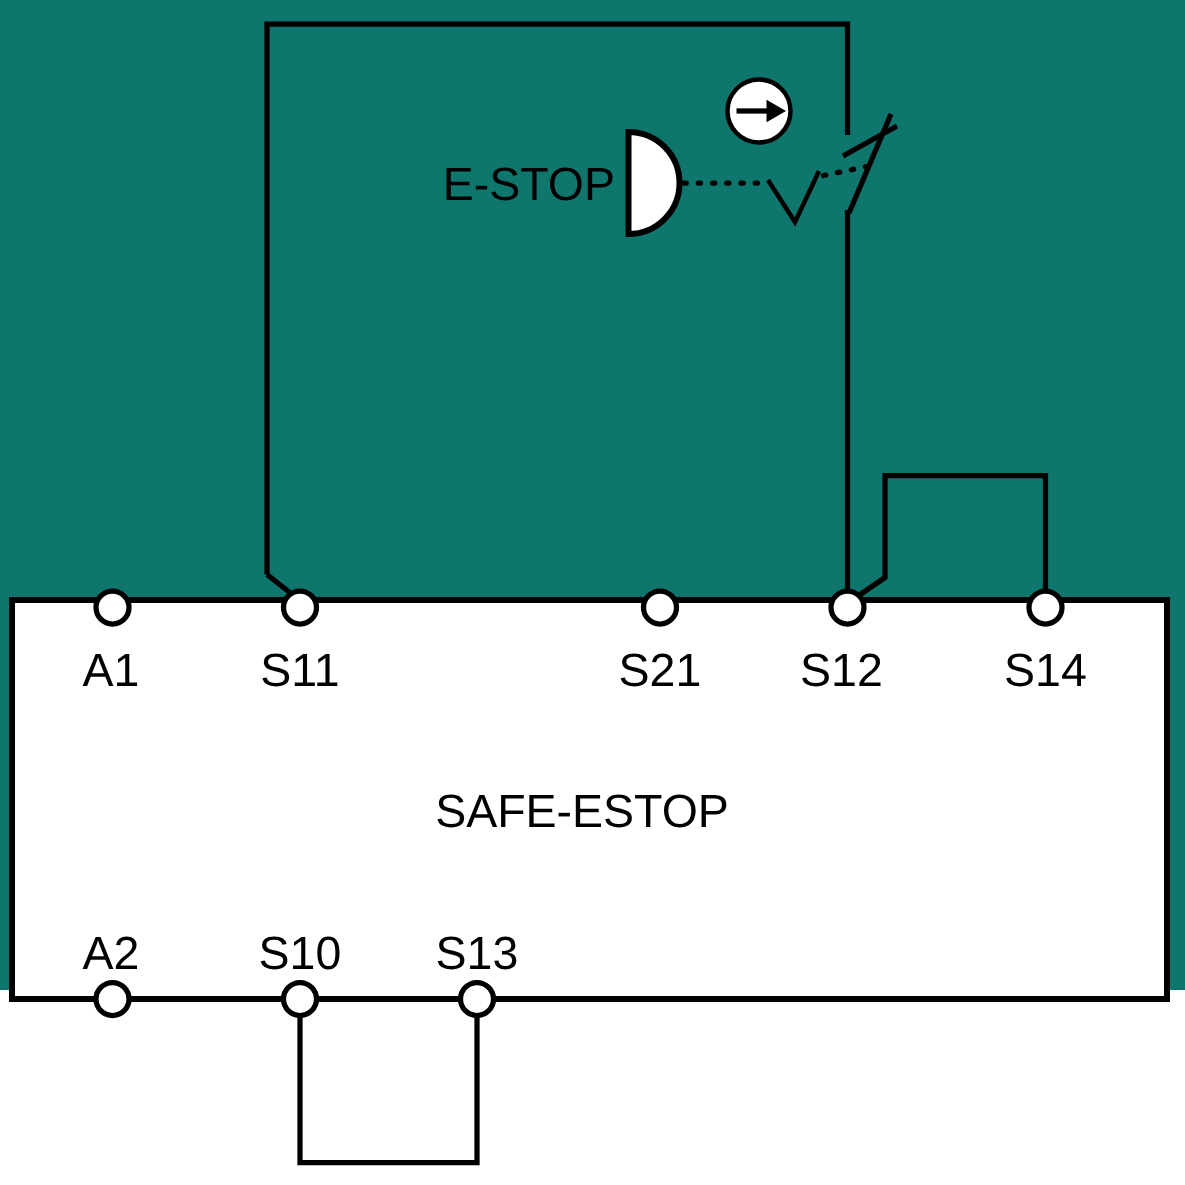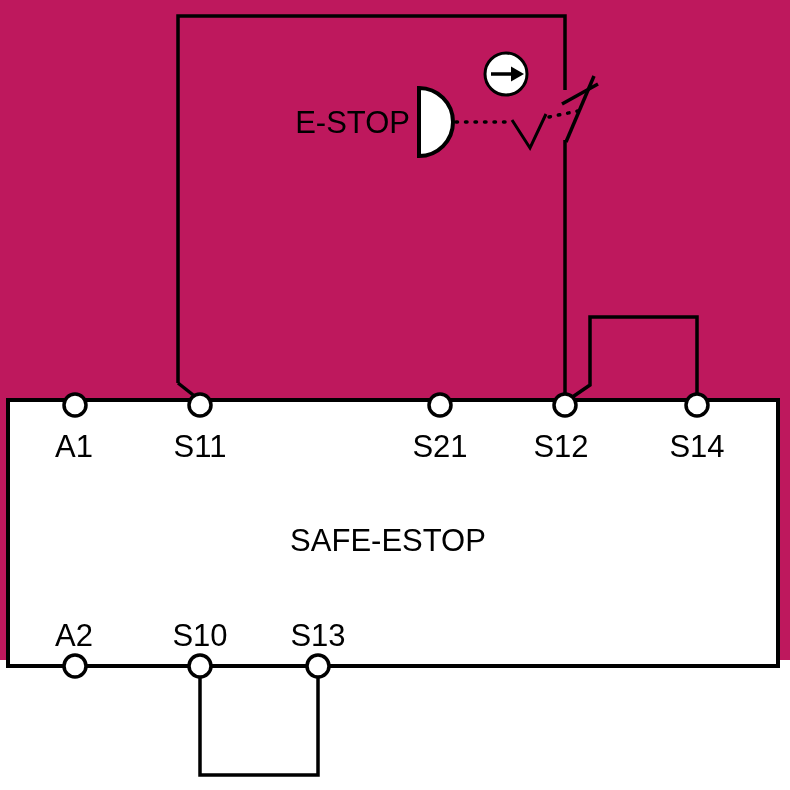--- a/index.html
+++ b/index.html
@@ -7,21 +7,21 @@
     padding: 0;
     background: #ffffff;
     width: 790px;
     height: 790px;
     font-family: "Liberation Sans", sans-serif;
   }
   .diagram-wrap {
     position: relative;
     width: 790px;
     height: 660px;
-    background: #be185d;
+    background: #0f766e;
   }
   svg text {
     font-family: "Liberation Sans", sans-serif;
     fill: #000000;
   }
   .lbl {
     font-size: 31px;
     font-weight: 400;
   }
 </style>

